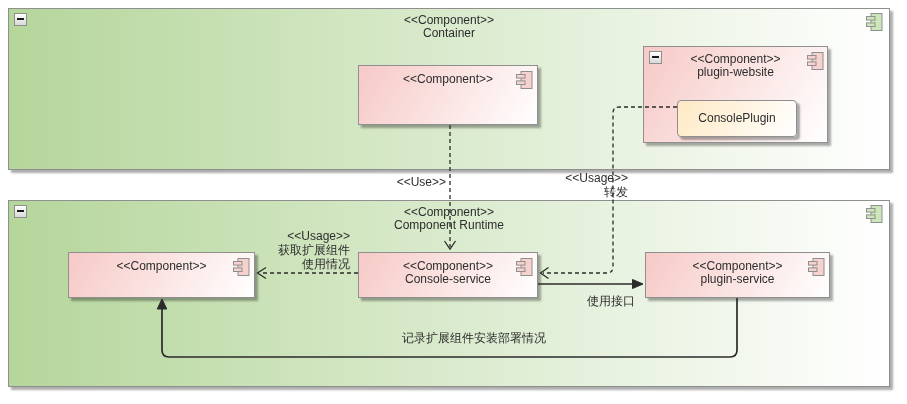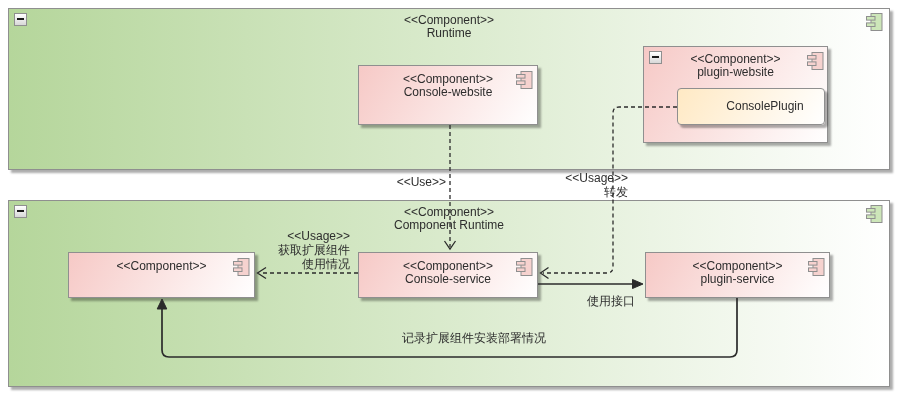--- a/index.html
+++ b/index.html
@@ -57,21 +57,21 @@
 <body>
 
 <div class="canvas">
 
   <div class="container" style="left:8px;top:8px;width:880px;height:160px;">
     <div class="collapse-btn" style="left:5px;top:4px;">
         <span class="minus"></span>
       </div>
     <div class="container-title">
       <span class="stereo">&lt;&lt;Component&gt;&gt;</span>
-      <span class="cname">Runtime</span>
+      <span class="cname">Container</span>
     </div>
     <svg class="comp-icon icon-green" style="right:6px;top:4px;" width="17" height="18" viewBox="0 0 17 18">
       <rect x="5" y="0.5" width="11" height="17"></rect>
       <rect x="0.5" y="3.5" width="8.5" height="3.6"></rect>
       <rect x="0.5" y="9.9" width="8.5" height="3.6"></rect>
     </svg>
   </div>
 
   <div class="container" style="left:8px;top:200px;width:880px;height:185px;">
     <div class="collapse-btn" style="left:5px;top:4px;">
@@ -84,21 +84,20 @@
     <svg class="comp-icon icon-green" style="right:6px;top:4px;" width="17" height="18" viewBox="0 0 17 18">
       <rect x="5" y="0.5" width="11" height="17"></rect>
       <rect x="0.5" y="3.5" width="8.5" height="3.6"></rect>
       <rect x="0.5" y="9.9" width="8.5" height="3.6"></rect>
     </svg>
   </div>
 
   <div class="comp-box" style="left:358px;top:65px;width:180px;height:60px;">
     <div class="titlewrap">
       <span class="stereo">&lt;&lt;Component&gt;&gt;</span>
-      <span class="cname">Console-website</span>
     </div>
     <svg class="comp-icon icon-pink" style="right:4px;top:5px;" width="17" height="18" viewBox="0 0 17 18">
       <rect x="5" y="0.5" width="11" height="17"></rect>
       <rect x="0.5" y="3.5" width="8.5" height="3.6"></rect>
       <rect x="0.5" y="9.9" width="8.5" height="3.6"></rect>
     </svg>
   </div>
 
   <div class="comp-box" style="left:643px;top:46px;width:185px;height:97px;">
     <div class="collapse-btn" style="left:5px;top:4px;">
@@ -108,21 +107,21 @@
       <span class="stereo">&lt;&lt;Component&gt;&gt;</span>
       <span class="cname">plugin-website</span>
     </div>
     <svg class="comp-icon icon-pink" style="right:3px;top:5px;" width="17" height="18" viewBox="0 0 17 18">
       <rect x="5" y="0.5" width="11" height="17"></rect>
       <rect x="0.5" y="3.5" width="8.5" height="3.6"></rect>
       <rect x="0.5" y="9.9" width="8.5" height="3.6"></rect>
     </svg>
   </div>
 
-  <div class="artifact" style="left:677px;top:88px;width:118px;height:35px;padding-left:28px;">
+  <div class="artifact" style="left:677px;top:100px;width:118px;height:35px;">
     <span>ConsolePlugin</span>
   </div>
 
   <div class="comp-box" style="left:68px;top:252px;width:187px;height:46px;">
     <div class="titlewrap">
       <span class="stereo">&lt;&lt;Component&gt;&gt;</span>
     </div>
     <svg class="comp-icon icon-pink" style="right:4px;top:5px;" width="17" height="18" viewBox="0 0 17 18">
       <rect x="5" y="0.5" width="11" height="17"></rect>
       <rect x="0.5" y="3.5" width="8.5" height="3.6"></rect>

